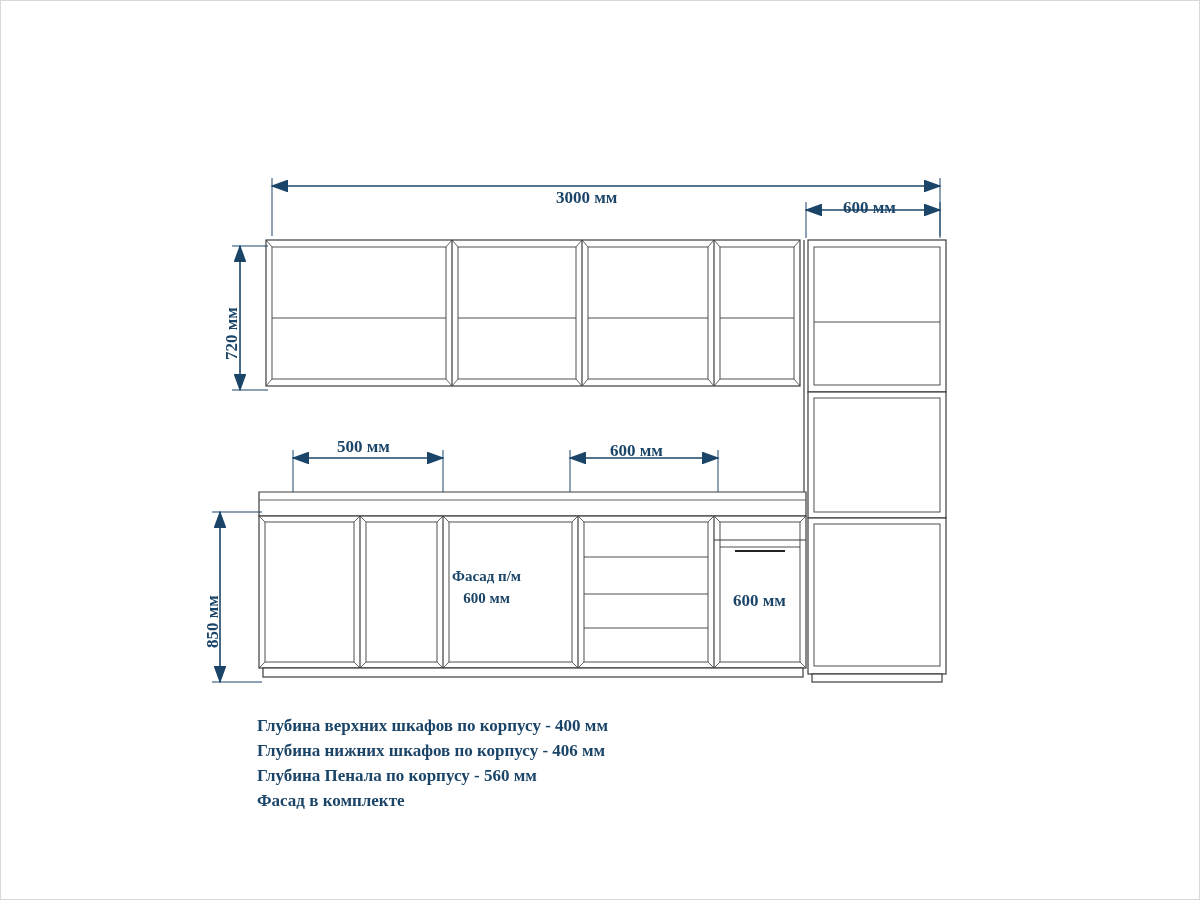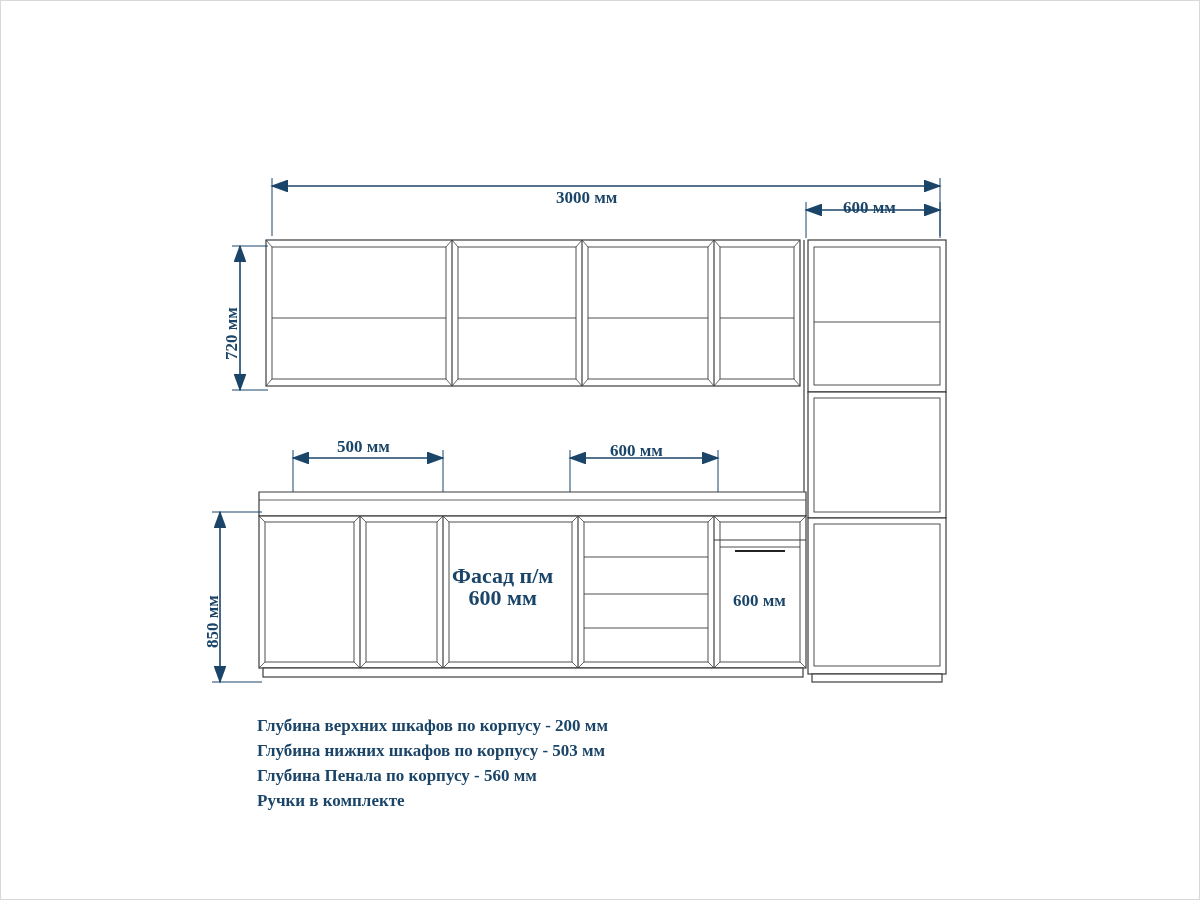--- a/index.html
+++ b/index.html
@@ -49,21 +49,21 @@
     font-family: "Liberation Serif", serif;
     font-weight: bold;
     font-size: 17px;
     white-space: nowrap;
   }
   .facade-label {
     position: absolute;
     color: #1b4568;
     font-family: "Liberation Serif", serif;
     font-weight: bold;
-    font-size: 22px;
+    font-size: 15px;
     text-align: center;
     line-height: 22px;
     white-space: nowrap;
   }
 </style>
 </head>
 <body>
 
 <div id="canvas">
 
@@ -219,19 +219,19 @@
   <div class="dim-label vertical" style="left:203px; top:648px;">850 мм</div>
 
   <div class="dim-label" style="left:733px; top:591px;">600 мм</div>
 
   <div class="facade-label" style="left:452px; top:565px;">
     <div>Фасад п/м</div>
     <div>600 мм</div>
   </div>
 
   <div>
-    <div class="note-line" style="left:257px; top:716px;">Глубина верхних шкафов по корпусу - 200 мм</div>
-    <div class="note-line" style="left:257px; top:741px;">Глубина нижних шкафов по корпусу - 503 мм</div>
+    <div class="note-line" style="left:257px; top:716px;">Глубина верхних шкафов по корпусу - 400 мм</div>
+    <div class="note-line" style="left:257px; top:741px;">Глубина нижних шкафов по корпусу - 406 мм</div>
     <div class="note-line" style="left:257px; top:766px;">Глубина Пенала по корпусу - 560 мм</div>
-    <div class="note-line" style="left:257px; top:791px;">Ручки в комплекте</div>
+    <div class="note-line" style="left:257px; top:791px;">Фасад в комплекте</div>
   </div>
 
 </div>
 
 </body></html>

